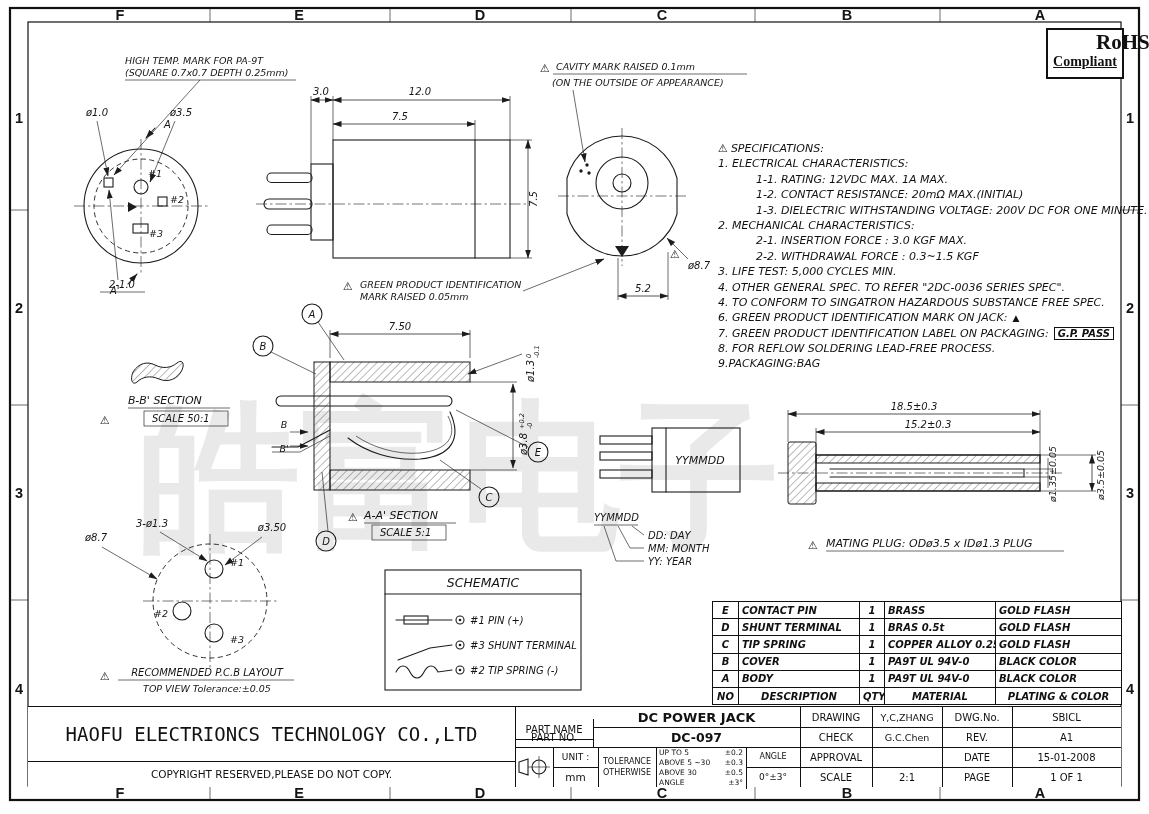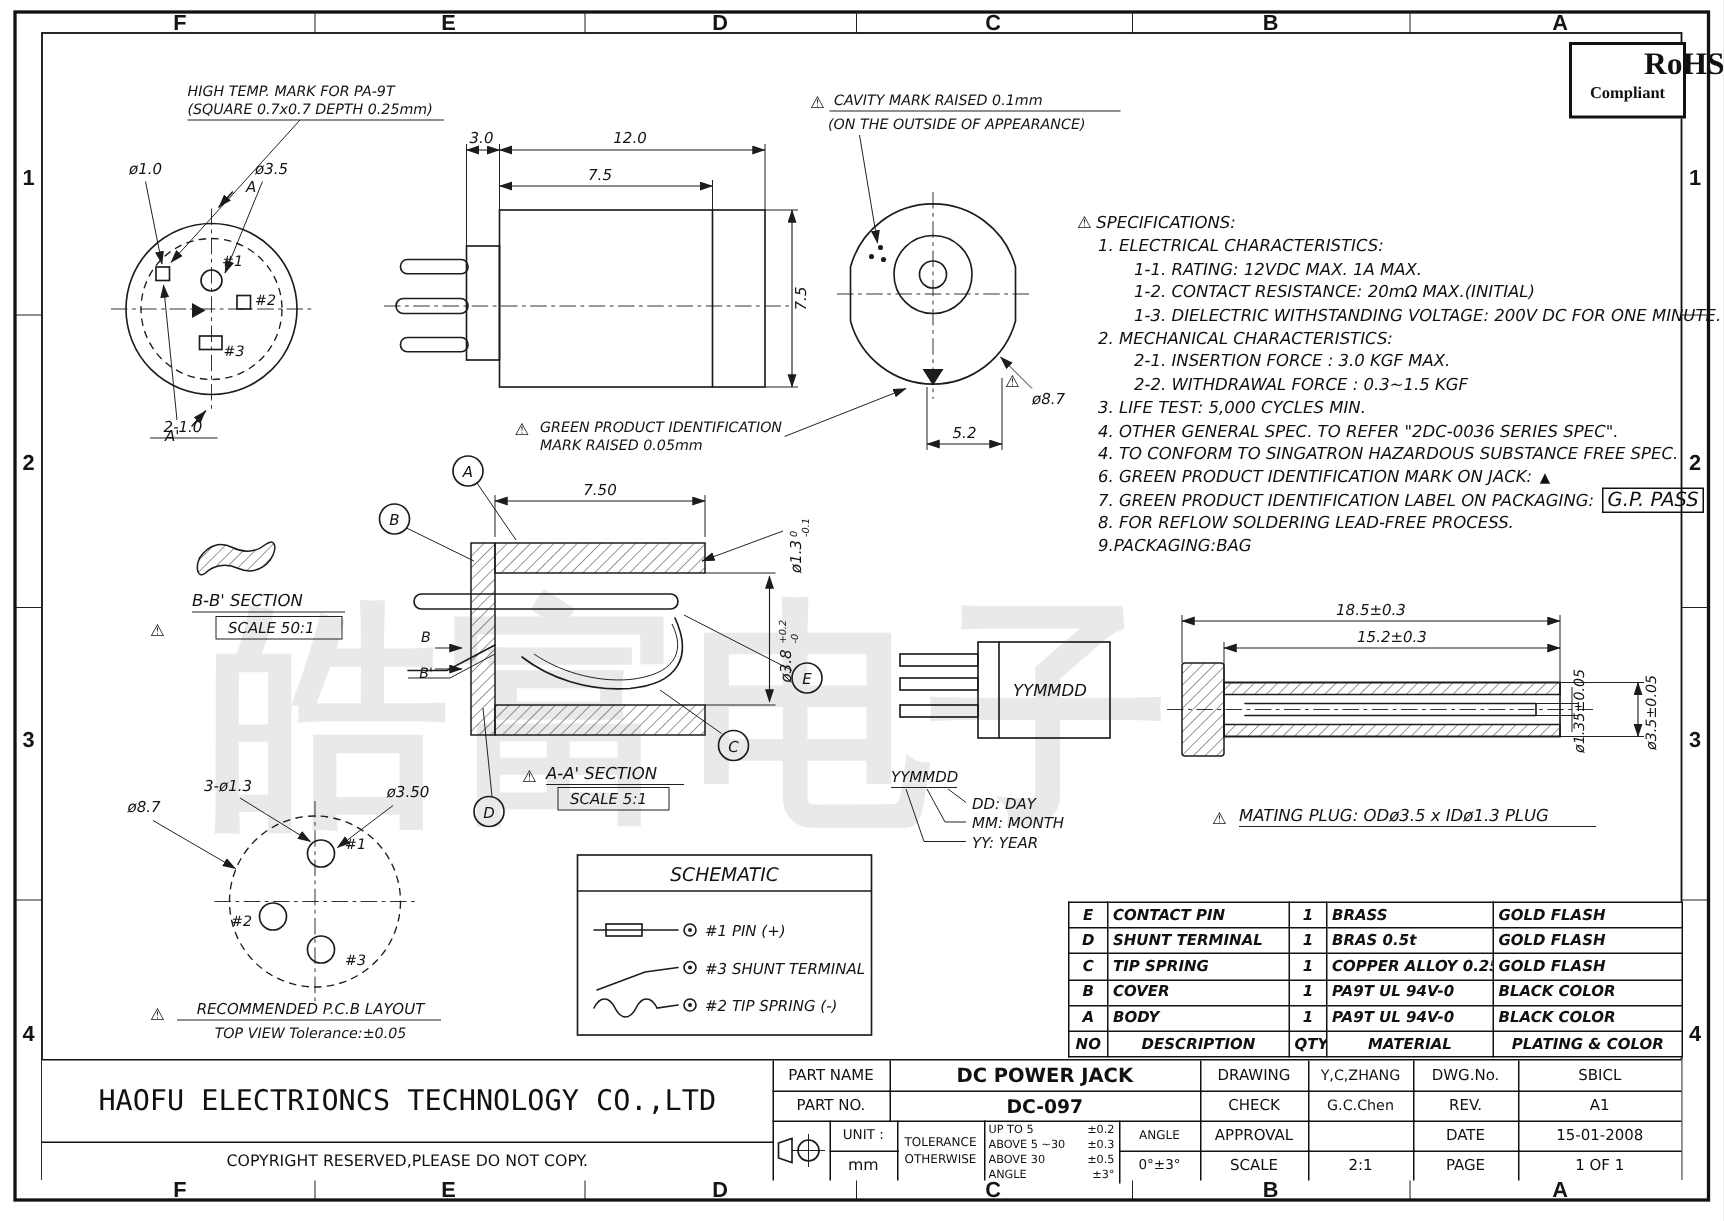--- a/index.html
+++ b/index.html
@@ -20,31 +20,31 @@
   .s10{font:italic 10px "DejaVu Sans",sans-serif;}
   .s11{font:italic 11px "DejaVu Sans",sans-serif;}
   .su12{font:italic 12.5px "DejaVu Sans",sans-serif;}
   .g14{font:700 14.5px "Liberation Sans",sans-serif;}
   .wt{font:11px "DejaVu Sans",sans-serif;}
   .wm{font:700 160px "DejaVu Sans",sans-serif;fill:#c9c9c9;opacity:.4;}
 
   
   .specs{position:absolute;left:718px;top:141px;width:406px;font:italic 11px "DejaVu Sans",sans-serif;}
   .sl{height:15.4px;line-height:15.4px;white-space:nowrap;}
-  .lv{margin-left:14px;}
+  .lv{}
   .lvv{margin-left:38px;}
   .wtri{font-style:normal;font-size:11px;margin-right:3px;}
   .gmk{font-style:normal;font-size:9px;margin-left:5px;}
-  .gp{font-weight:400;border:1.5px solid #111;padding:0 3px;margin-left:5px;font-size:13px;}
+  .gp{font-weight:700;border:1.5px solid #111;padding:0 3px;margin-left:5px;font-size:10px;}
 
   
   .rohs{position:absolute;left:1046px;top:28px;width:74px;height:47px;border:2.2px solid #111;
         text-align:center;font-family:"Liberation Serif",serif;background:#fff;}
   .rohs-t{font-size:21px;font-weight:700;line-height:25px;margin-left:48px;}
-  .rohs-s{font-size:11px;font-weight:700;line-height:14px;}
+  .rohs-s{font-size:14px;font-weight:700;line-height:14px;text-decoration:underline;}
 
   
   .bom{position:absolute;left:712px;top:601px;width:409px;border-collapse:collapse;table-layout:fixed;
        font:italic 700 10px "DejaVu Sans",sans-serif;background:#fff;}
   .bom td{border:1px solid #111;height:16.2px;padding:0 3px;overflow:hidden;white-space:nowrap;}
   .bom{border:1.5px solid #111;}
   .tc{text-align:center;}
   .tl{text-align:left;}
 
   
@@ -408,21 +408,21 @@
           <td class="tc">MATERIAL</td>
           <td class="tc">PLATING &amp; COLOR</td>
     </tr>
   </tbody>
     </table>
 
   <div class="tblk">
     <div class="cell br copyr" style="left:0;top:54px;width:487px;height:26px">COPYRIGHT RESERVED,PLEASE DO NOT COPY.</div>
     <div class="cell br bb company" style="left:0;top:0;width:487px;height:54px">HAOFU ELECTRIONCS TECHNOLOGY CO.,LTD</div>
 
-    <div class="cell br bb" style="left:487px;top:0;width:78px;height:20px">PART NAME</div>
+    <div class="cell br bb" style="left:487px;top:12px;width:78px;height:20px">PART NAME</div>
     <div class="cell br bb bigval" style="left:565px;top:0;width:207px;height:20px">DC POWER JACK</div>
     <div class="cell br bb" style="left:772px;top:0;width:72px;height:20px">DRAWING</div>
     <div class="cell br bb sm" style="left:844px;top:0;width:70px;height:20px">Y,C,ZHANG</div>
     <div class="cell br bb" style="left:914px;top:0;width:70px;height:20px">DWG.No.</div>
     <div class="cell bb" style="left:984px;top:0;width:109px;height:20px">SBICL</div>
 
     <div class="cell br bb" style="left:487px;top:20px;width:78px;height:20px">PART NO.</div>
     <div class="cell br bb midval" style="left:565px;top:20px;width:207px;height:20px">DC-097</div>
     <div class="cell br bb" style="left:772px;top:20px;width:72px;height:20px">CHECK</div>
     <div class="cell br bb sm" style="left:844px;top:20px;width:70px;height:20px">G.C.Chen</div>

